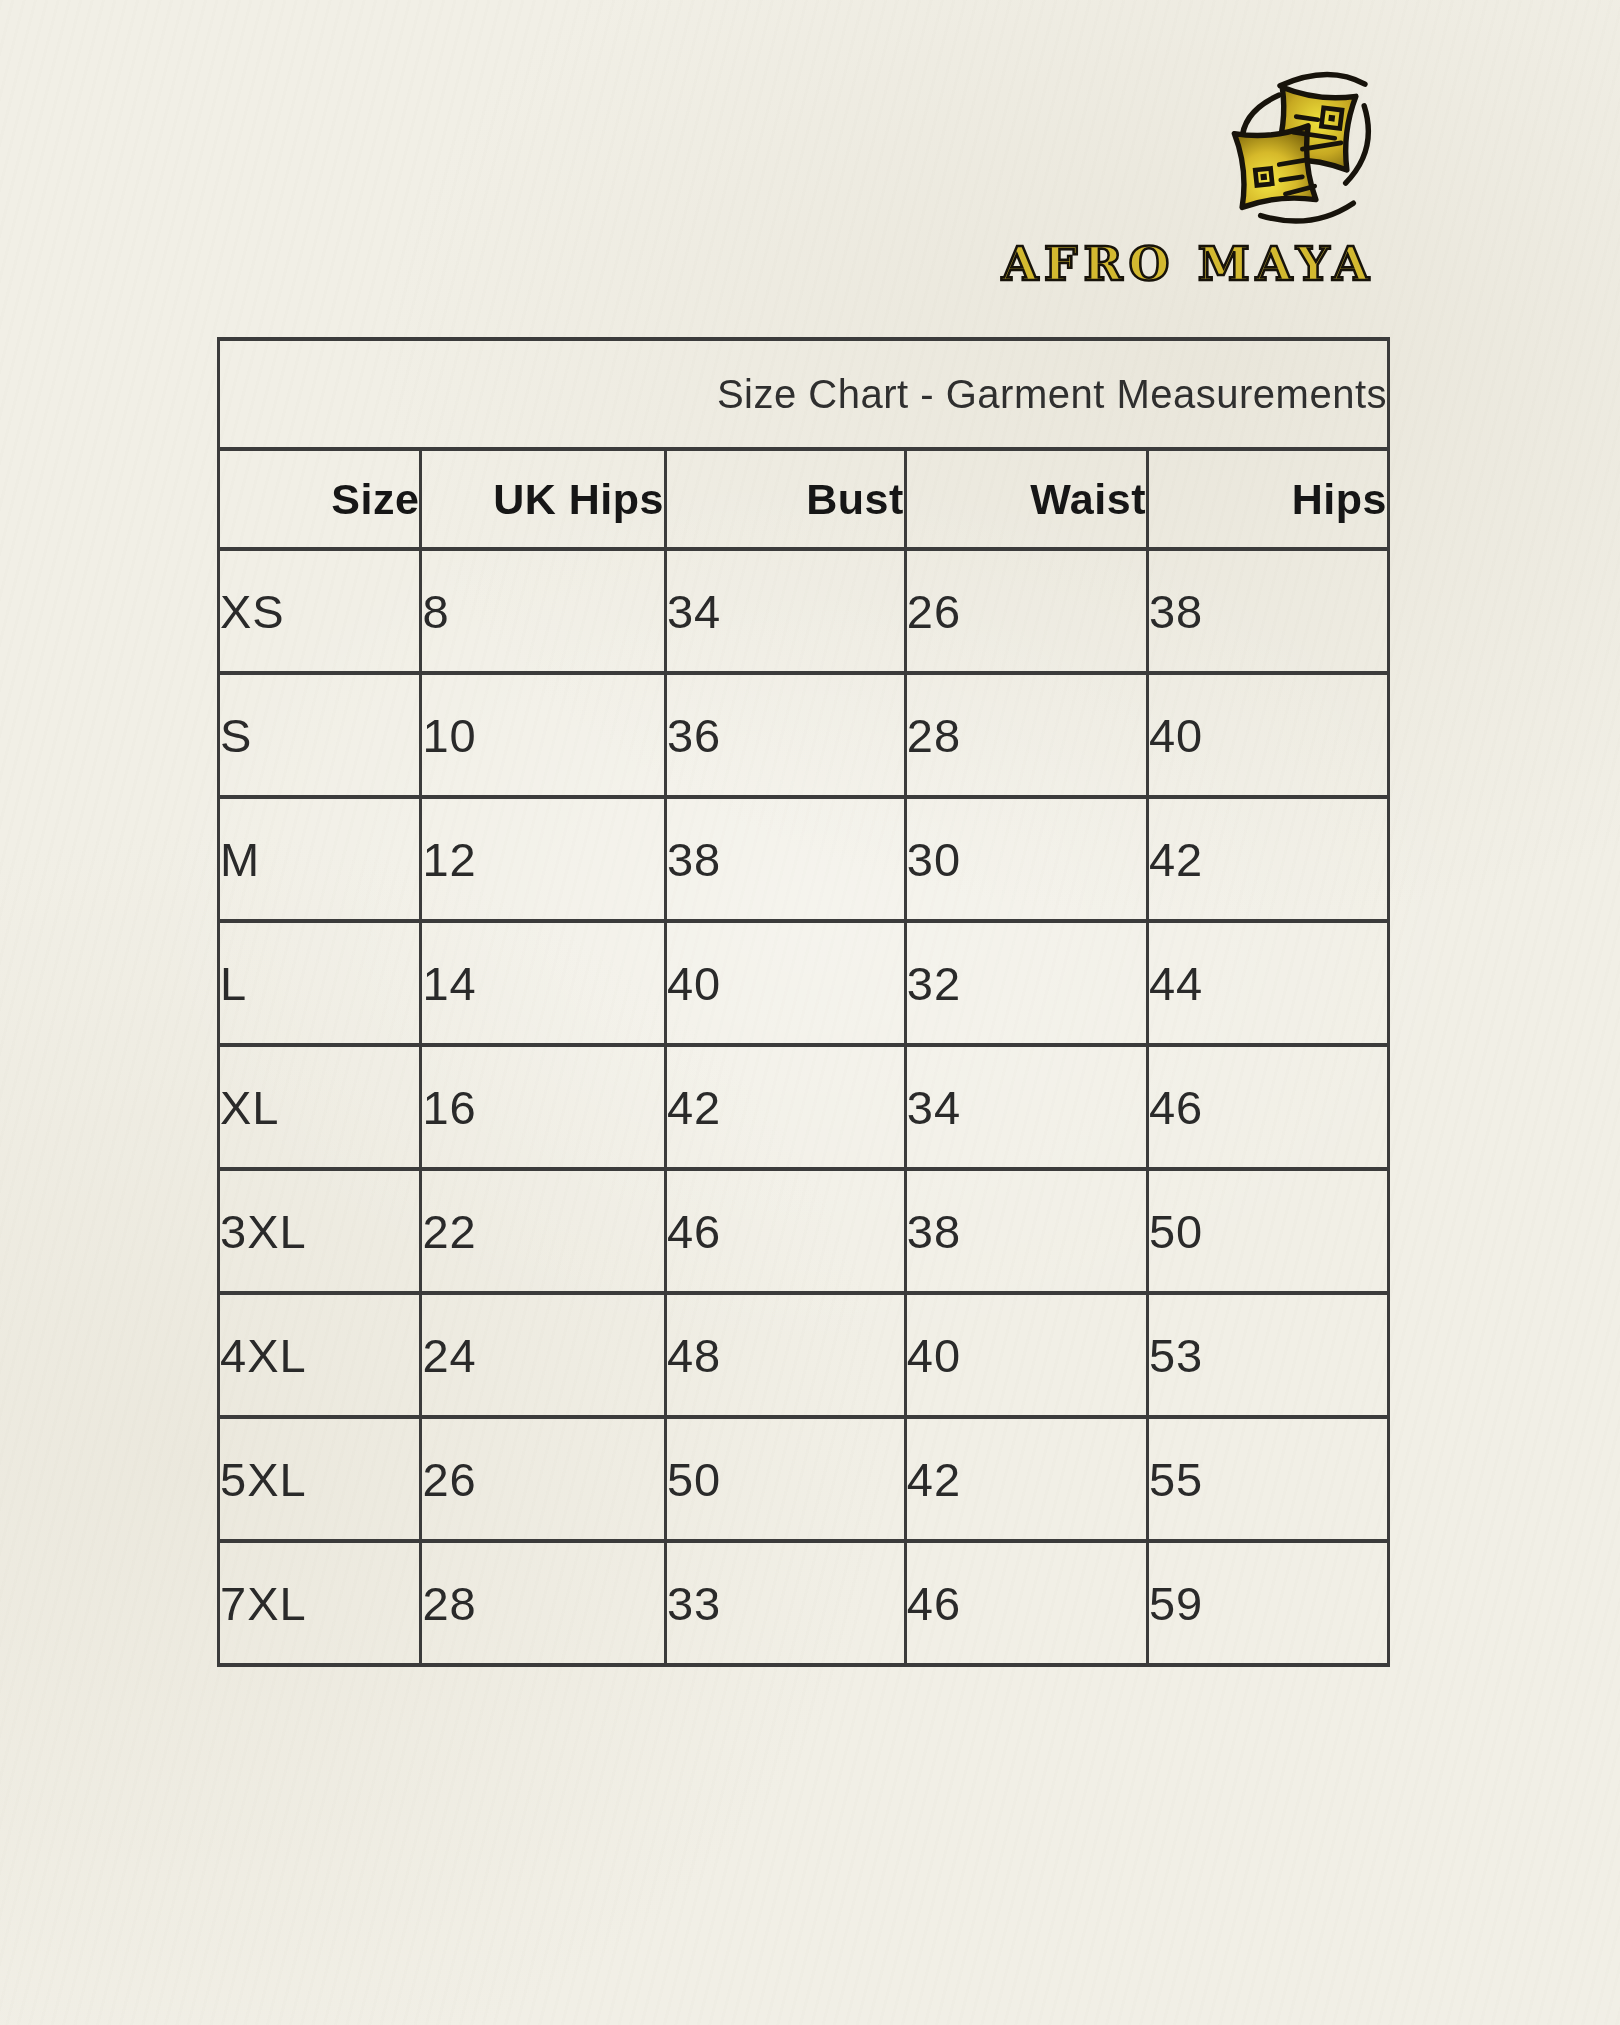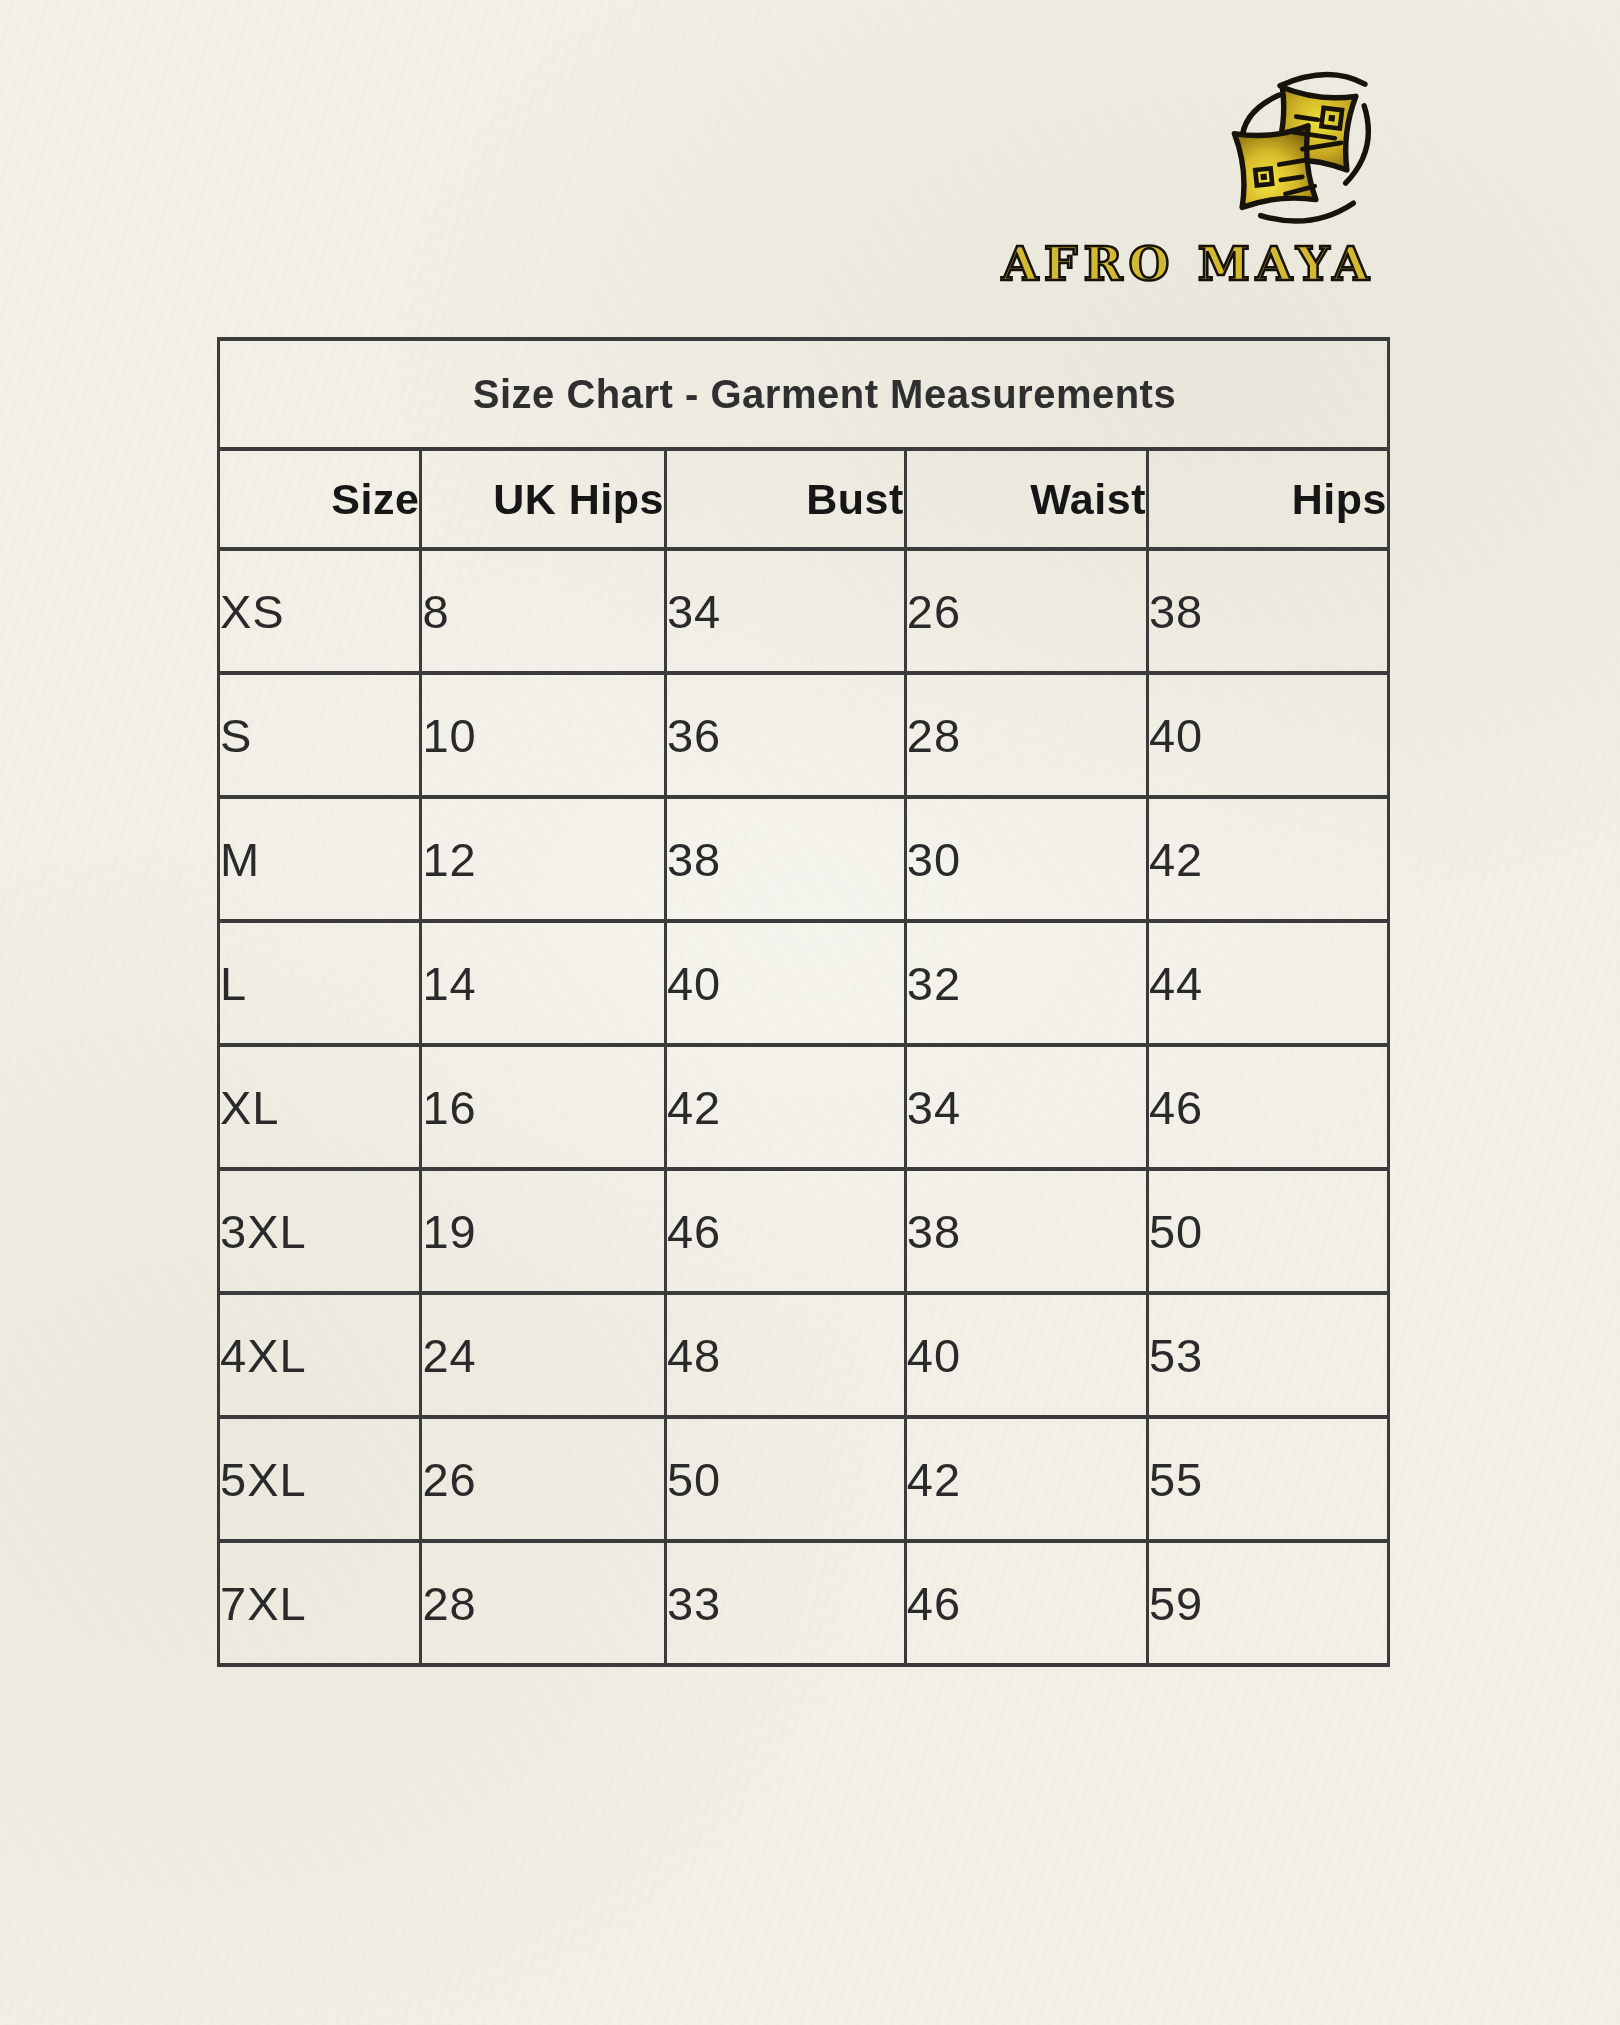--- a/index.html
+++ b/index.html
@@ -48,23 +48,23 @@
     border-left: 3px solid #3b3b3b;
     border-right: 3px solid #3b3b3b;
     border-top: 4px solid #3b3b3b;
     border-bottom: 4px solid #3b3b3b;
     color: #2a2a2a;
     vertical-align: middle;
   }
   .title-row td {
     height: 110px;
     font-size: 40px;
-    font-weight: 700;
+    font-weight: 400;
     color: #2f2f2f;
-    text-align: center;
+    text-align: right;
     padding-left: 42px;
     letter-spacing: 0.5px;
   }
   .header-row th {
     height: 100px;
     font-size: 43px;
     font-weight: 700;
     color: #161616;
     text-align: right;
     letter-spacing: 0.5px;
@@ -178,21 +178,21 @@
     </tr>
     <tr class="data-row">
       <td>XL</td>
       <td>16</td>
       <td>42</td>
       <td>34</td>
       <td>46</td>
     </tr>
     <tr class="data-row">
       <td>3XL</td>
-      <td>19</td>
+      <td>22</td>
       <td>46</td>
       <td>38</td>
       <td>50</td>
     </tr>
     <tr class="data-row">
       <td>4XL</td>
       <td>24</td>
       <td>48</td>
       <td>40</td>
       <td>53</td>

